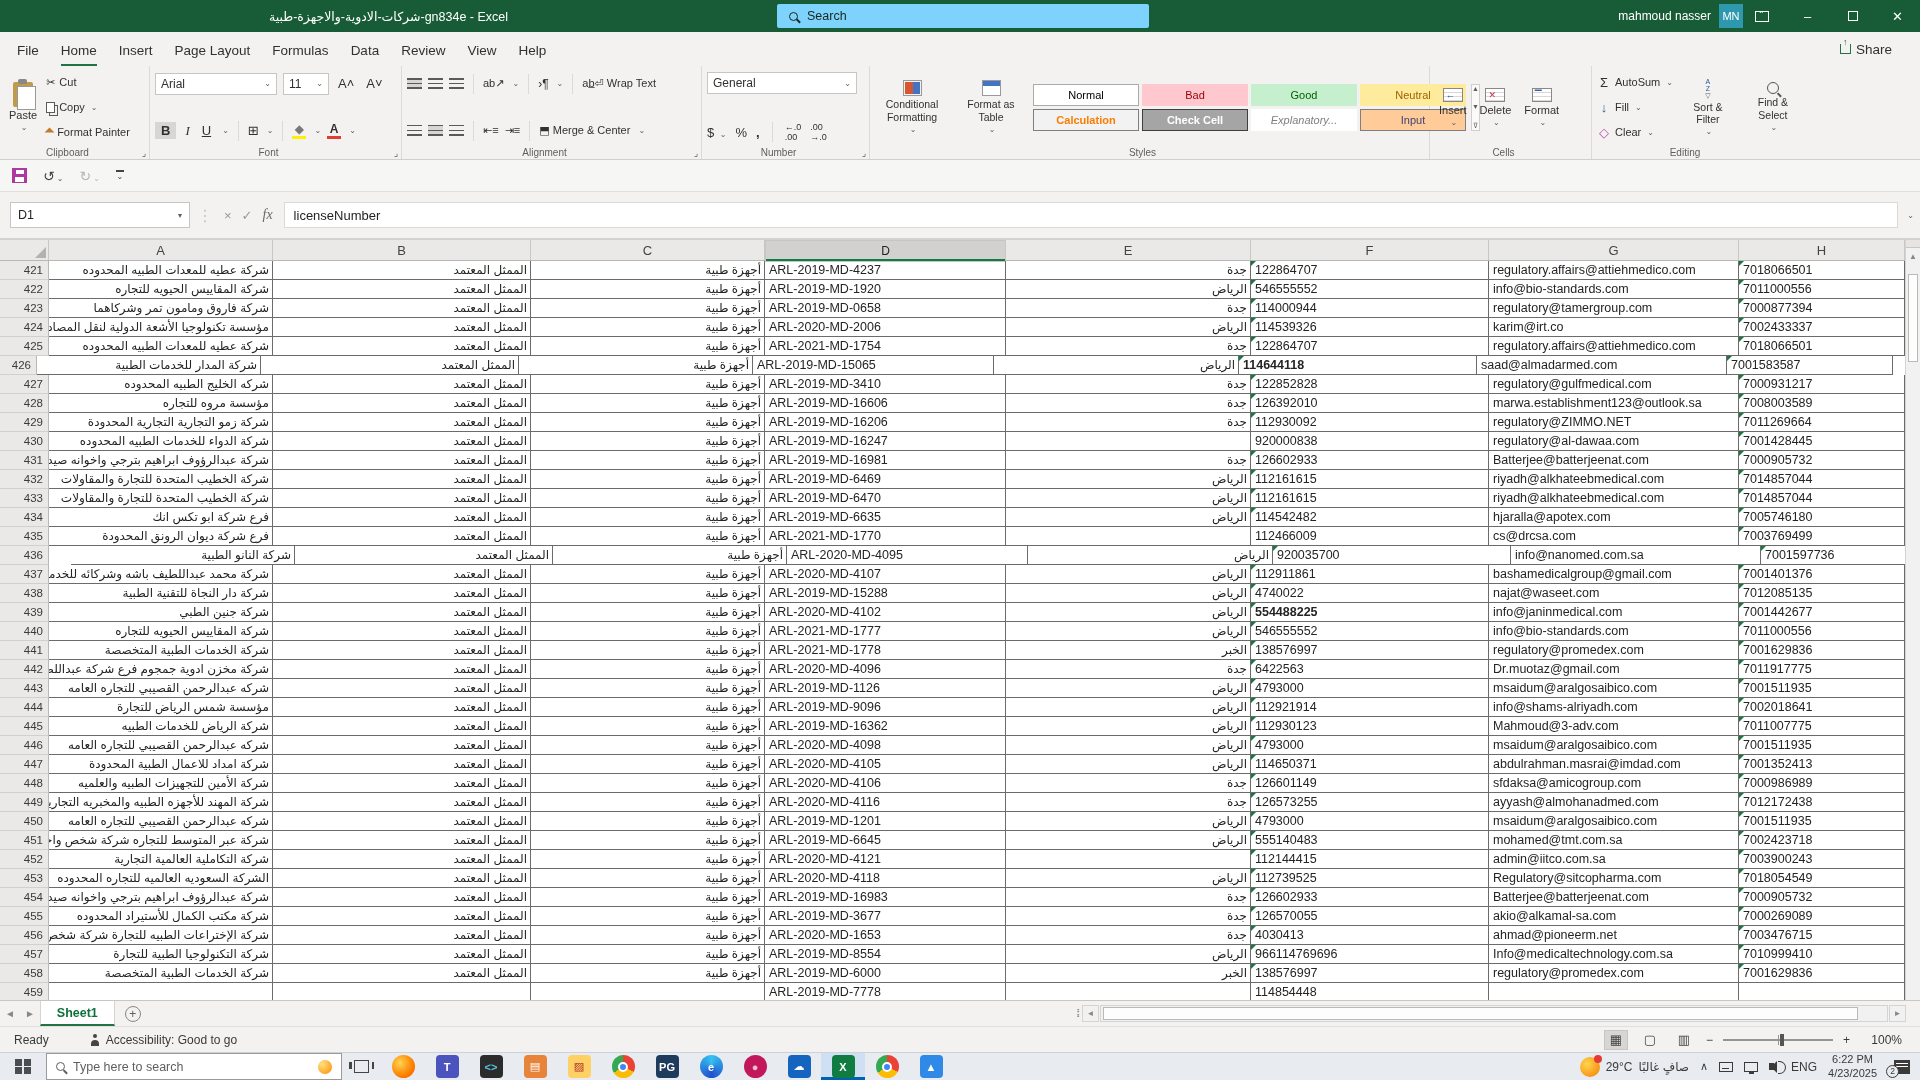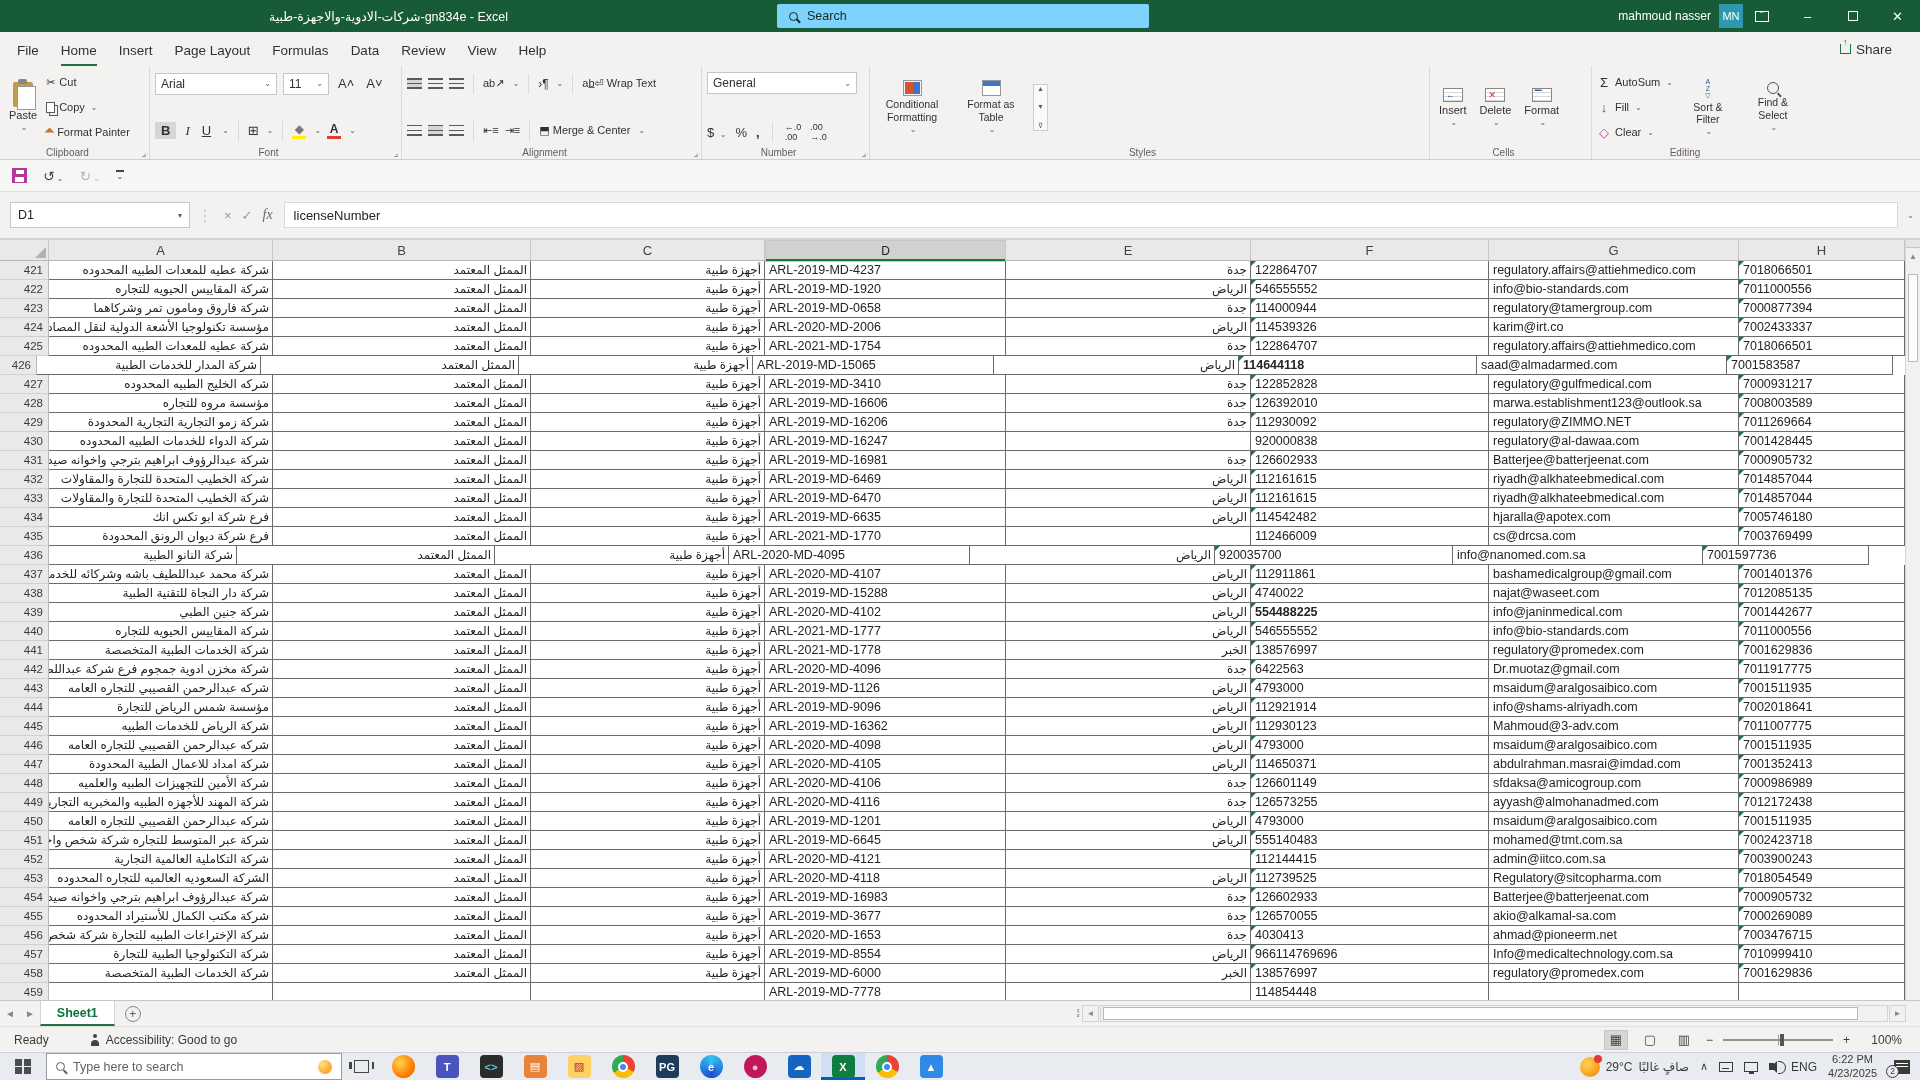--- a/index.html
+++ b/index.html
@@ -309,20 +309,30 @@
     <div class="bigbtn">
       <span class="cfico"></span>
       <span class="twoline">Conditional Formatting</span>
         <span class="dd">⌄</span>
     </div>
     <div class="bigbtn">
       <span class="ftico"></span>
       <span class="twoline">Format as Table</span>
         <span class="dd">⌄</span>
     </div>
+    <div id="style-gallery">
+        <span class="stile" style="background: rgb(255, 255, 255); color: rgb(0, 0, 0); border-color: rgb(171, 171, 171);">Normal</span>
+        <span class="stile" style="background: rgb(255, 199, 206); color: rgb(156, 0, 6);">Bad</span>
+        <span class="stile" style="background: rgb(198, 239, 206); color: rgb(0, 97, 0);">Good</span>
+        <span class="stile" style="background: rgb(255, 235, 156); color: rgb(156, 101, 0);">Neutral</span>
+        <span class="stile" style="background: rgb(242, 242, 242); color: rgb(250, 125, 0); border-color: rgb(127, 127, 127); font-weight: bold;">Calculation</span>
+        <span class="stile" style="background: rgb(165, 165, 165); color: rgb(255, 255, 255); border-color: rgb(63, 63, 63); font-weight: bold;">Check Cell</span>
+        <span class="stile" style="background: rgb(255, 255, 255); color: rgb(127, 127, 127); font-style: italic;">Explanatory...</span>
+        <span class="stile" style="background: rgb(255, 204, 153); color: rgb(63, 63, 118); border-color: rgb(127, 127, 127);">Input</span>
+      </div>
     <div class="garr">
       <span>▲</span>
       <span>▼</span>
       <span>⊽</span>
     </div>
     <span class="rg-label">Styles</span>
   </div>
 
   <div class="rg" style="width:162px">
     <div class="bigbtn">
@@ -882,21 +892,21 @@
         </div>
         <div class="cell lt" style="width: 166px;">
           <span class="tri"></span>
           <span>7003769499</span>
         </div>
       </div>
       <div class="grow">
         <div class="rhc" style="width: 49px;">
           <span>436</span>
         </div>
-        <div class="cell ar" style="width: 188px;">
+        <div class="cell ar" style="width: 224px; margin-left: 22px;">
           <span>شركة النانو الطبية</span>
         </div>
         <div class="cell ar" style="width: 258px;">
           <span>الممثل المعتمد</span>
         </div>
         <div class="cell ar" style="width: 234px;">
           <span>أجهزة طبية</span>
         </div>
         <div class="cell lt" style="width: 241px;">
           <span>ARL-2020-MD-4095</span>

